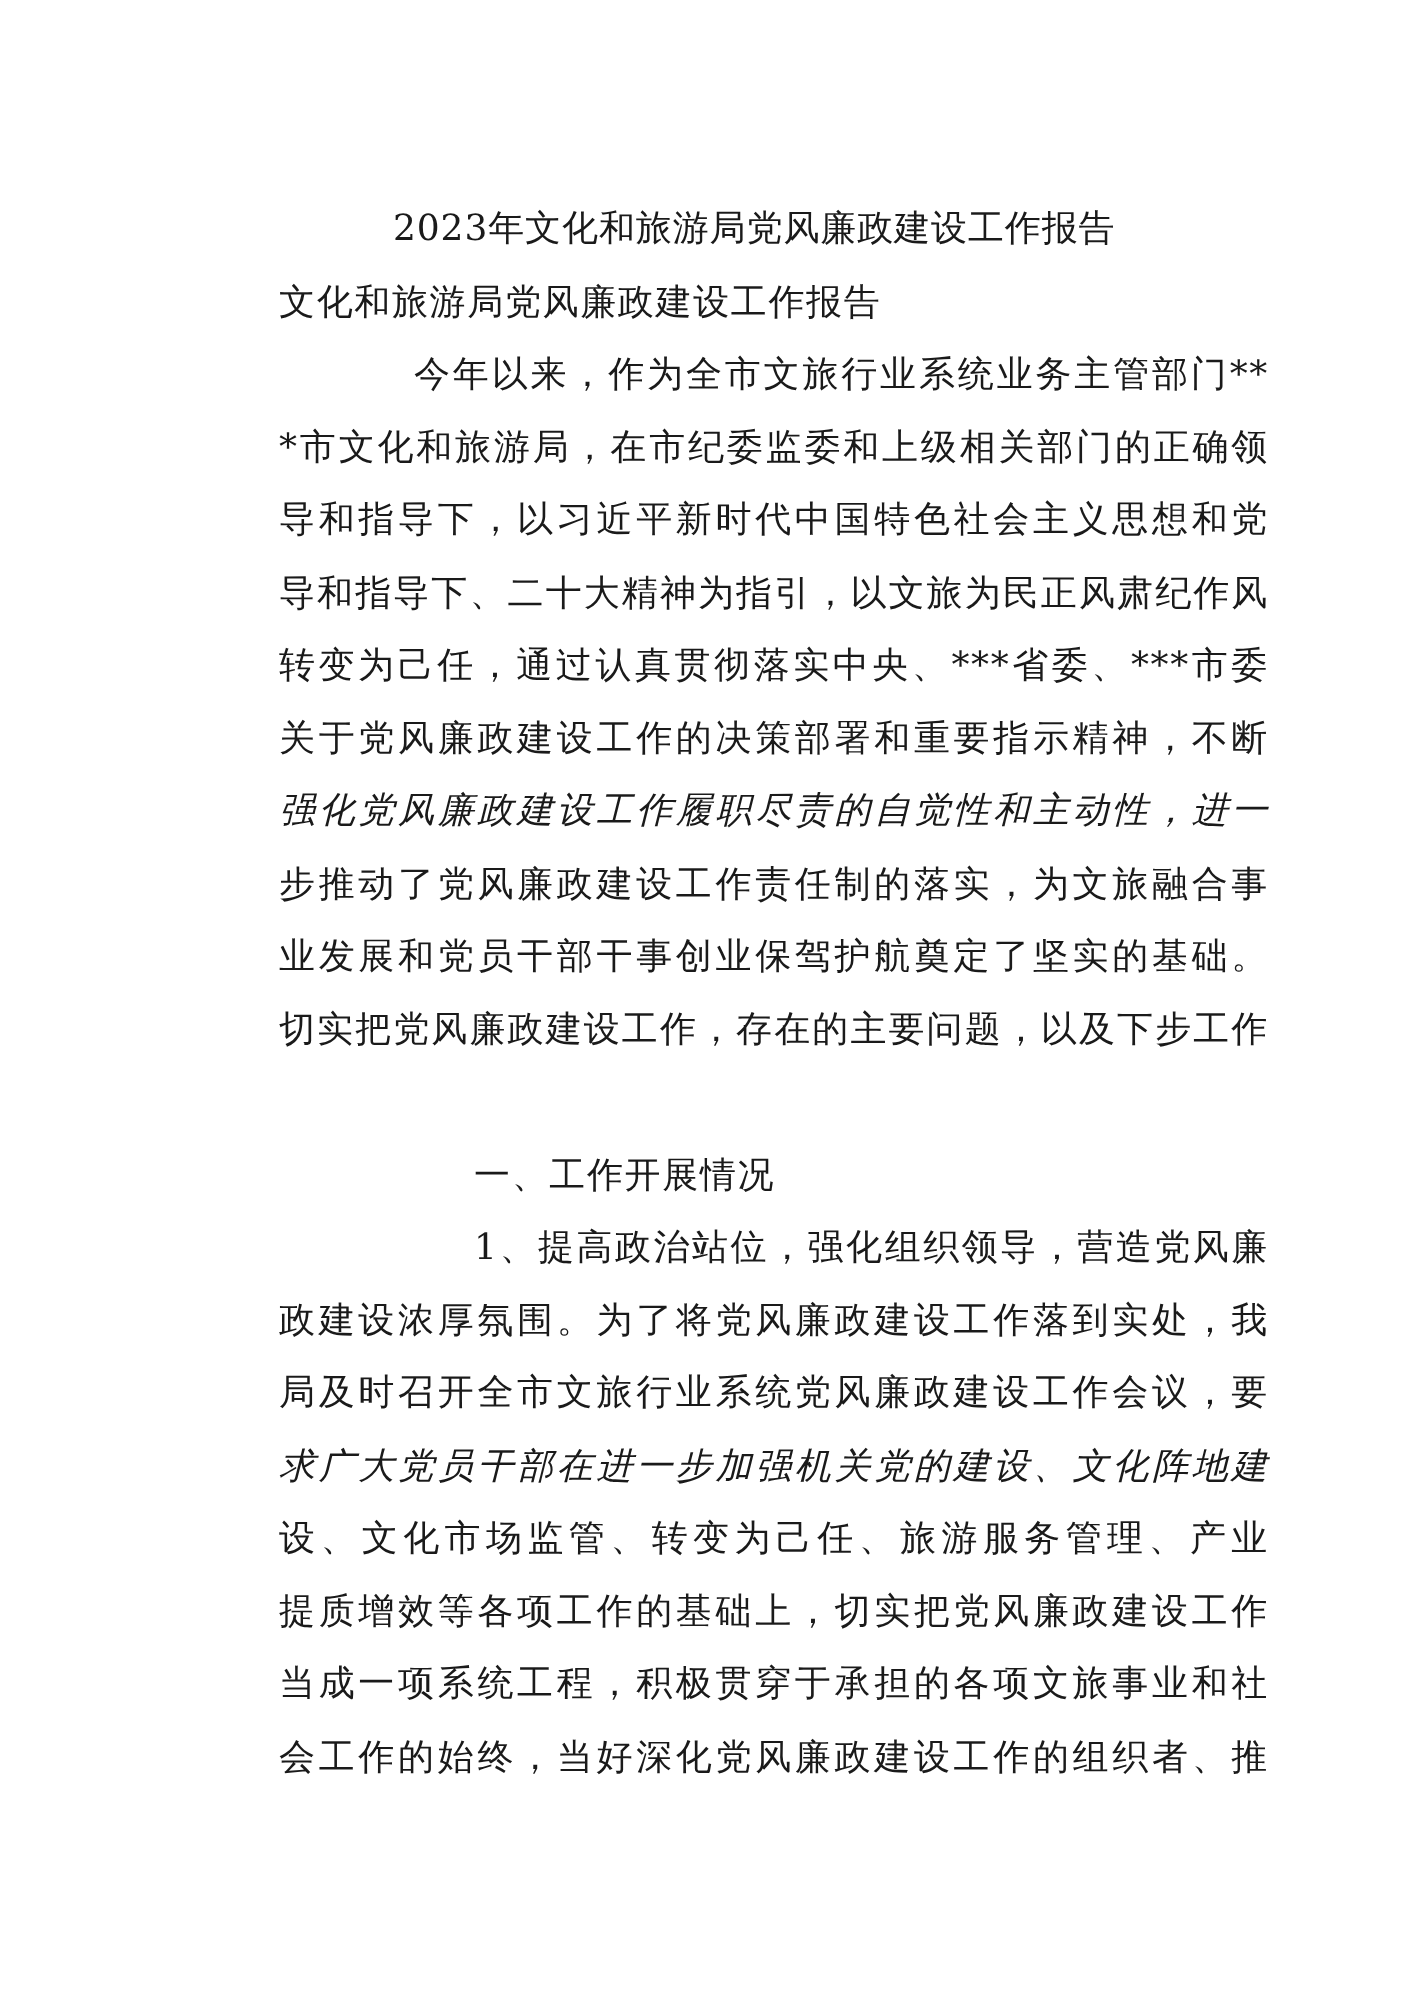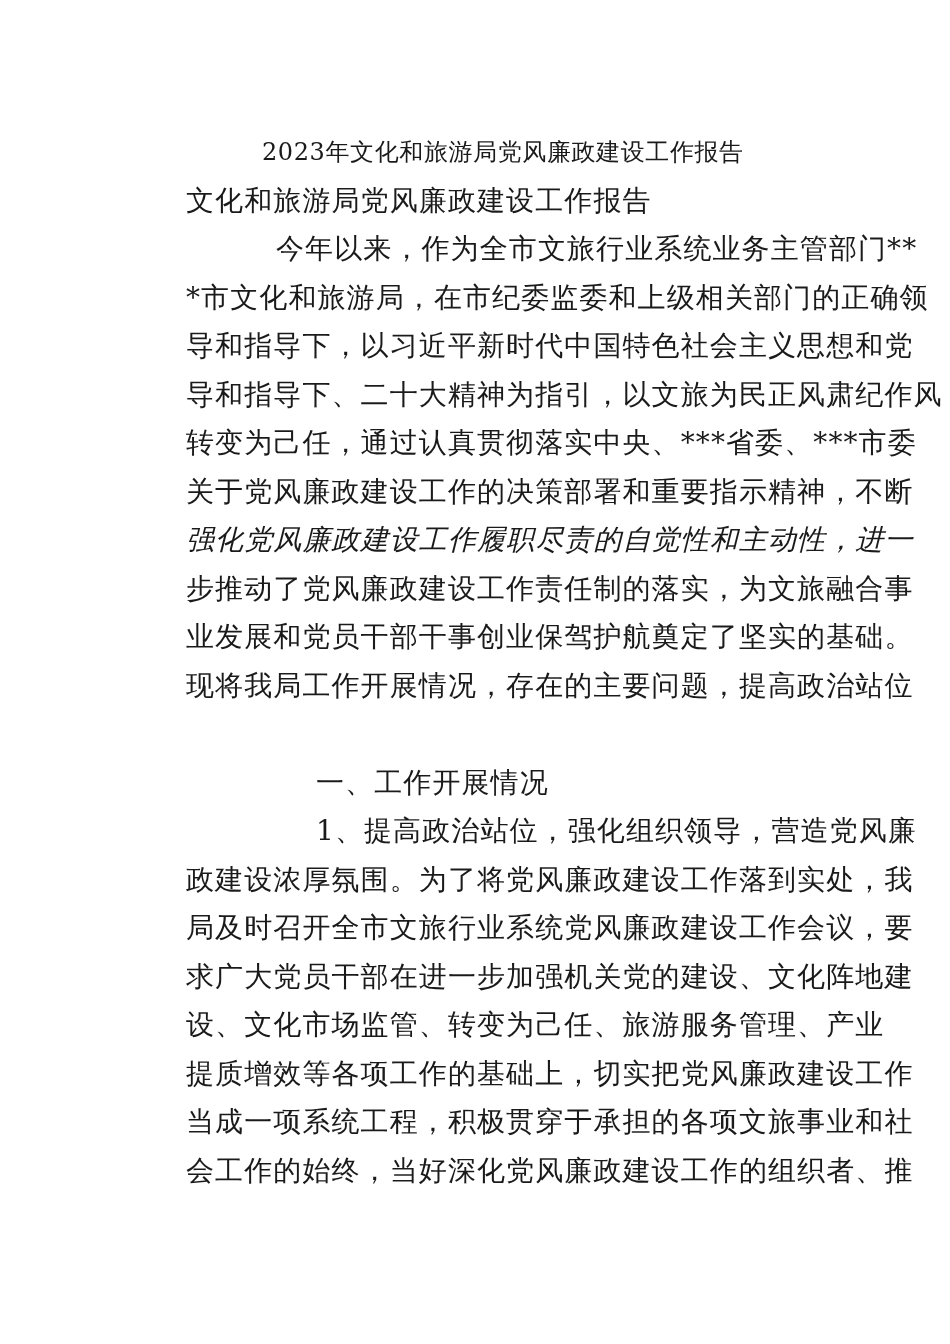--- a/index.html
+++ b/index.html
@@ -1,44 +1,44 @@
 <!DOCTYPE html>
 <html><head>
 <meta charset="utf-8">
 <style>
   html, body { margin: 0; padding: 0; background: #ffffff; }
   body { width: 950px; height: 1344px; position: relative; overflow: hidden;
          font-family: "DejaVu Serif", "Liberation Serif", serif; color: #1a1a1a; }
   .page { position: absolute; left: 0; top: 0; width: 950px; height: 1344px; background: #fff; margin-left: 40px; }
   .line { position: absolute; left: 146px; width: 660px; height: 40px; line-height: 40px;
-          font-size: 28px; white-space: nowrap; letter-spacing: 1.1px; }
+          font-size: 24px; white-space: nowrap; letter-spacing: 1.1px; }
   .title { left: 222px; font-size: 24px; letter-spacing: 0.6px; }
   .just { text-align: justify; text-align-last: justify; }
 </style>
 </head>
 <body>
 
 <div class="page">
   <div class="line title" style="top:132px;">2023年文化和旅游局党风廉政建设工作报告</div>
   <div class="line" style="top:181px;">文化和旅游局党风廉政建设工作报告</div>
 
   <div class="line just" style="top:229px; left:236px; width:570px;">今年以来，作为全市文旅行业系统业务主管部门**</div>
   <div class="line just" style="top:278px;">*市文化和旅游局，在市纪委监委和上级相关部门的正确领</div>
   <div class="line just" style="top:326px;">导和指导下，以习近平新时代中国特色社会主义思想和党</div>
   <div class="line just" style="top:375px;">导和指导下、二十大精神为指引，以文旅为民正风肃纪作风</div>
   <div class="line just" style="top:423px;">转变为己任，通过认真贯彻落实中央、***省委、***市委</div>
   <div class="line just" style="top:472px;">关于党风廉政建设工作的决策部署和重要指示精神，不断</div>
   <div class="line just" style="top:520px;font-style:italic;">强化党风廉政建设工作履职尽责的自觉性和主动性，进一</div>
   <div class="line just" style="top:569px;">步推动了党风廉政建设工作责任制的落实，为文旅融合事</div>
   <div class="line just" style="top:617px;">业发展和党员干部干事创业保驾护航奠定了坚实的基础。</div>
-  <div class="line just" style="top:666px;">现将我局工作开展情况，存在的主要问题，提高政治站位</div>
+  <div class="line just" style="top:666px;">切实把党风廉政建设工作，存在的主要问题，以及下步工作</div>
 
   <div class="line" style="top:763px; left:276px;">一、工作开展情况</div>
 
   <div class="line just" style="top:811px; left:276px; width:530px;">1、提高政治站位，强化组织领导，营造党风廉</div>
   <div class="line just" style="top:860px;">政建设浓厚氛围。为了将党风廉政建设工作落到实处，我</div>
   <div class="line just" style="top:908px;">局及时召开全市文旅行业系统党风廉政建设工作会议，要</div>
-  <div class="line just" style="top:957px;">求广大党员干部在进一步加强机关党的建设、文化阵地建</div>
+  <div class="line just" style="top:957px;font-style:italic;">求广大党员干部在进一步加强机关党的建设、文化阵地建</div>
   <div class="line just" style="top:1005px;">设、文化市场监管、转变为己任、旅游服务管理、产业</div>
   <div class="line just" style="top:1054px;">提质增效等各项工作的基础上，切实把党风廉政建设工作</div>
   <div class="line just" style="top:1102px;">当成一项系统工程，积极贯穿于承担的各项文旅事业和社</div>
   <div class="line just" style="top:1151px;">会工作的始终，当好深化党风廉政建设工作的组织者、推</div>
 </div>
 
 </body></html>

